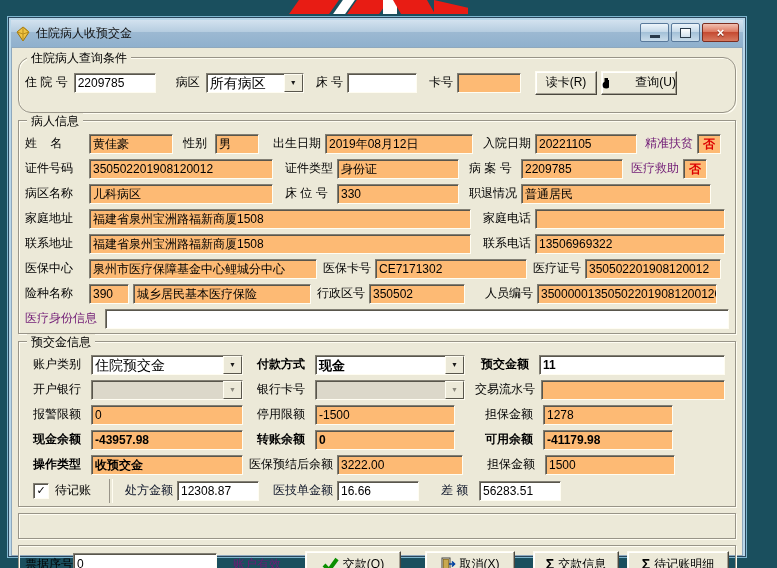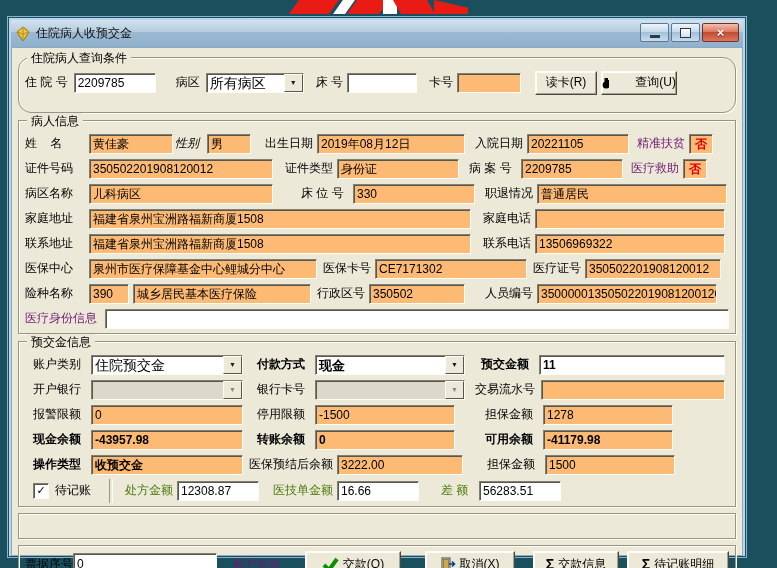--- a/index.html
+++ b/index.html
@@ -25,21 +25,21 @@
   .glyph-max{width:9px;height:8px;border:1px solid #2a3a4a;background:linear-gradient(#fff,#cfe0ee);}
 
   .client{margin:0 2px 2px 2px;height:509px;background:#ece9d8;border:1px solid #8ea8bd;box-sizing:border-box;padding:2px 4px;position:relative;}
 
   .group{position:relative;border:1px solid #989488;box-shadow:inset 1px 1px 0 #fffdf2,1px 1px 0 #fffdf2;margin:7px 2px 4px 2px;padding:10px 6px 2px 6px;}
   .gtitle{position:absolute;top:-8px;left:8px;background:#ece9d8;padding:0 4px;font-size:12px;}
 
   .row{display:flex;align-items:center;height:25px;white-space:pre;}
   .lbl{font-size:12px;white-space:pre;flex:none;}
   .red{color:#701a75;}
-  .blue{color:#4d7c0f;}
+  .blue{color:#0f172a;}
   .b{font-weight:bold;}
 
   .fld{flex:none;height:20px;line-height:18px;box-sizing:border-box;padding:0 3px;background:#fdba74;border:1px solid;border-color:#827f74 #fffdf2 #fffdf2 #827f74;box-shadow:inset 1px 1px 0 #59564c;font-size:12px;overflow:hidden;white-space:nowrap;}
   .fld.white{background:#fff;}
   input.fld{font-family:"Liberation Sans","DejaVu Sans",sans-serif;color:#000;outline:none;}
   .fld.redval{color:#dd0000;font-weight:bold;text-align:center;padding:0;}
 
   .combo{flex:none;height:20px;box-sizing:border-box;display:flex;background:#fff;border:1px solid;border-color:#827f74 #fffdf2 #fffdf2 #827f74;box-shadow:inset 1px 1px 0 #59564c;}
   .combo .cval{flex:1;padding:1px 3px;overflow:hidden;white-space:nowrap;font-size:14px;}
   .combo .cbtn{width:17px;background:#ece9d8;border:1px solid;border-color:#fffdf2 #59564c #59564c #fffdf2;display:flex;align-items:center;justify-content:center;font-size:7px;color:#1a1a1a;}
@@ -120,21 +120,21 @@
           </div>
         </div>
       </div>
 
       <div class="group">
         <span class="gtitle">病人信息</span>
 
         <div class="row">
           <span class="lbl" style="width:64px;">姓    名</span>
           <div class="fld" style="width:84px;">黄佳豪</div>
-          <span class="lbl" style="margin-left:2px;width:32px;font-style:italic;">性别</span>
+          <span class="lbl" style="margin-left:10px;width:32px;">性别</span>
           <div class="fld" style="width:44px;">男</div>
           <span class="lbl" style="margin-left:14px;width:52px;">出生日期</span>
           <div class="fld" style="width:148px;">2019年08月12日</div>
           <span class="lbl" style="margin-left:10px;width:52px;">入院日期</span>
           <div class="fld" style="width:102px;">20221105</div>
           <span class="lbl red" style="margin-left:8px;width:52px;">精准扶贫</span>
           <div class="fld redval" style="width:24px;">否</div>
         </div>
 
         <div class="row">
@@ -144,21 +144,21 @@
           <div class="fld" style="width:122px;">身份证</div>
           <span class="lbl" style="margin-left:10px;width:52px;">病 案 号</span>
           <div class="fld" style="width:102px;">2209785</div>
           <span class="lbl red" style="margin-left:8px;width:52px;">医疗救助</span>
           <div class="fld redval" style="width:24px;">否</div>
         </div>
 
         <div class="row">
           <span class="lbl" style="width:64px;">病区名称</span>
           <div class="fld" style="width:184px;">儿科病区</div>
-          <span class="lbl" style="margin-left:28px;width:52px;">床 位 号</span>
+          <span class="lbl" style="margin-left:12px;width:52px;">床 位 号</span>
           <div class="fld" style="width:122px;">330</div>
           <span class="lbl" style="margin-left:10px;width:52px;">职退情况</span>
           <div class="fld" style="width:190px;">普通居民</div>
         </div>
 
         <div class="row">
           <span class="lbl" style="width:64px;">家庭地址</span>
           <div class="fld" style="width:382px;">福建省泉州宝洲路福新商厦1508</div>
           <span class="lbl" style="margin-left:12px;width:52px;">家庭电话</span>
           <div class="fld" style="width:190px;"></div>

